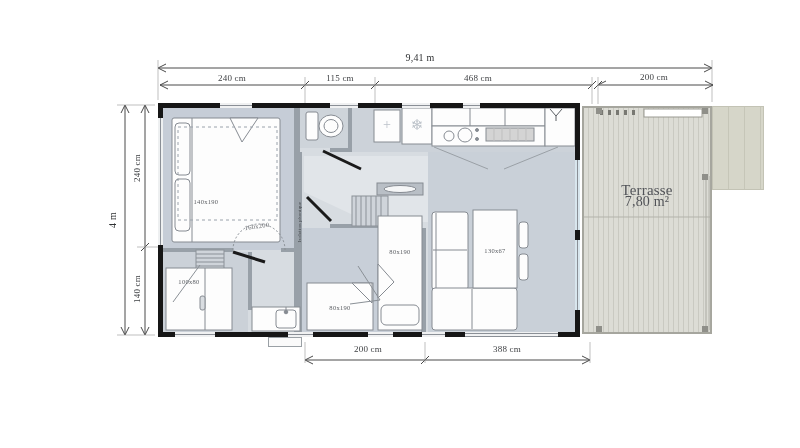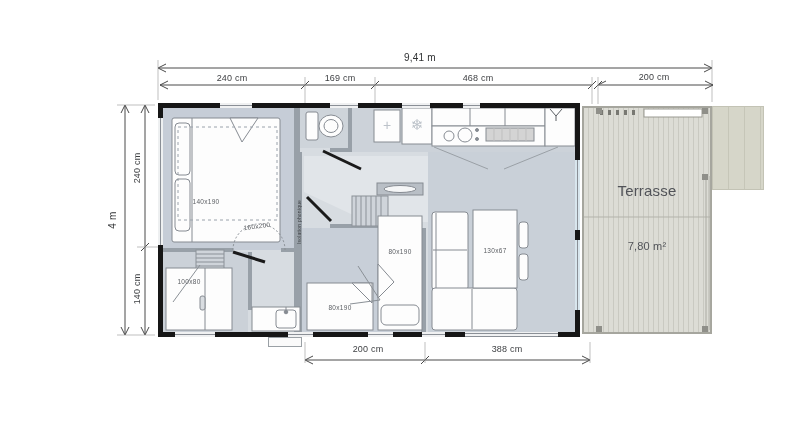--- a/index.html
+++ b/index.html
@@ -1,27 +1,27 @@
 <!DOCTYPE html>
 <html><head>
 <meta charset="utf-8">
 <style>
   html,body{margin:0;padding:0;background:#ffffff;}
   #stage{position:relative;width:800px;height:448px;background:#ffffff;overflow:hidden;
-         font-family:Liberation Sans, sans-serif;}
+         font-family:Liberation Serif, serif;}
   #stage > *{position:absolute;}
   .layer{left:0;top:0;width:800px;height:448px;}
   .lbl{position:absolute;transform:translate(-50%,-50%);white-space:nowrap;
        font-size:9px;color:#3d3f42;letter-spacing:.2px;}
   .lbl.big{font-size:10px;color:#303234;}
   .lbl.furn{font-size:6.5px;color:#5d6065;letter-spacing:.3px;}
   .lbl.rot{transform:translate(-50%,-50%) rotate(-90deg);}
   .lbl.tilt{transform:translate(-50%,-50%) rotate(-8deg);}
   .lbl.terr{font-size:15px;color:#515358;text-align:right;}
-  .lbl.terr2{font-size:11px;color:#515358;margin-top:44px;}
+  .lbl.terr2{font-size:14px;color:#515358;}
   .lbl.iso{font-size:5px;color:#3f4347;transform:translate(-50%,-50%) rotate(-90deg);letter-spacing:.2px;}
   .icon-glyph{position:absolute;transform:translate(-50%,-50%);color:#bcc2c9;}
   #deck{left:584px;top:108px;width:126px;height:224px;
         background:repeating-linear-gradient(90deg,#dcdcd5 0px,#dcdcd5 4px,#c9c9c1 4px,#c9c9c1 5px);}
   #awning{left:712px;top:106px;width:50px;height:82px;border:1px solid #c3c3b5;
         background:repeating-linear-gradient(90deg,#d6d6c9 0px,#d6d6c9 15px,#c6c6b8 15px,#c6c6b8 16px);}
   #entry-step{left:268px;top:337px;width:32px;height:8px;background:#fafafa;border:1px solid #9aa0a5;}
   svg{display:block;}
 </style>
 </head>
@@ -217,21 +217,21 @@
       <path d="M117,105 H155 M117,335 H155 M137,247 H158" stroke="#a4a4a4" stroke-width="0.7"></path>
       <path d="M305,360 H590"></path>
       <path d="M313,356 L305,360 L313,364 M582,356 L590,360 L582,364"></path>
       <path d="M421,364 L429,356"></path>
       <path d="M305,342 V363 M425,342 V363 M590,342 V363" stroke="#a4a4a4" stroke-width="0.7"></path>
     </g>
   </svg>
 
   <span class="lbl big" style="left:420px;top:57px">9,41 m</span>
   <span class="lbl" style="left:232px;top:78px">240 cm</span>
-  <span class="lbl" style="left:340px;top:78px">169 cm</span>
+  <span class="lbl" style="left:340px;top:78px">115 cm</span>
   <span class="lbl" style="left:478px;top:78px">468 cm</span>
   <span class="lbl" style="left:654px;top:77px">200 cm</span>
   <span class="lbl big rot" style="left:112px;top:220px">4 m</span>
   <span class="lbl rot" style="left:137px;top:168px">240 cm</span>
   <span class="lbl rot" style="left:137px;top:289px">140 cm</span>
   <span class="lbl" style="left:368px;top:349px">200 cm</span>
   <span class="lbl" style="left:507px;top:349px">388 cm</span>
 
   <span class="lbl furn" style="left:206px;top:201px">140x190</span>
   <span class="lbl furn tilt" style="left:257px;top:226px">160x200</span>

